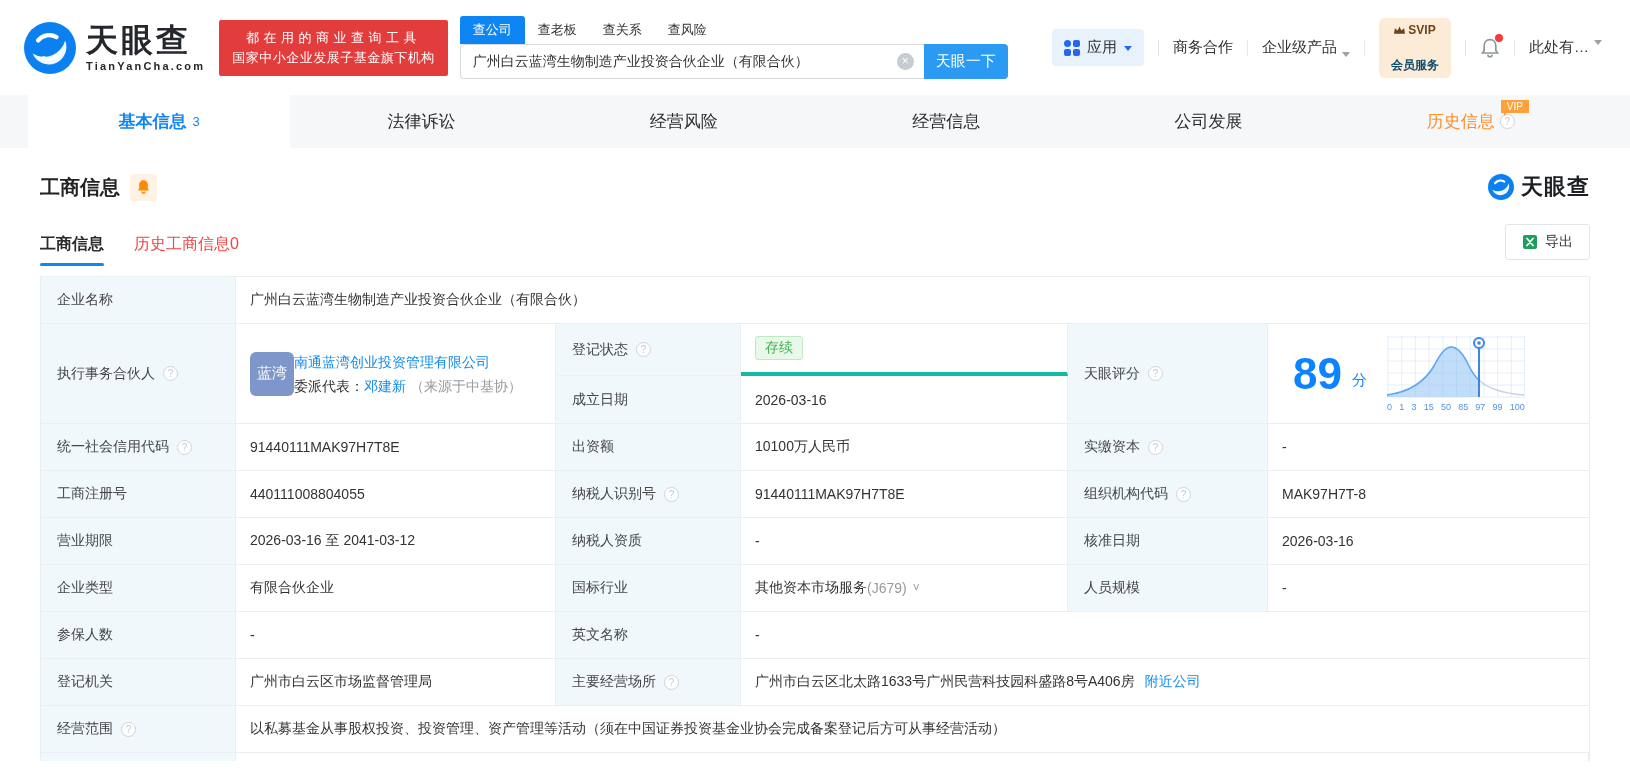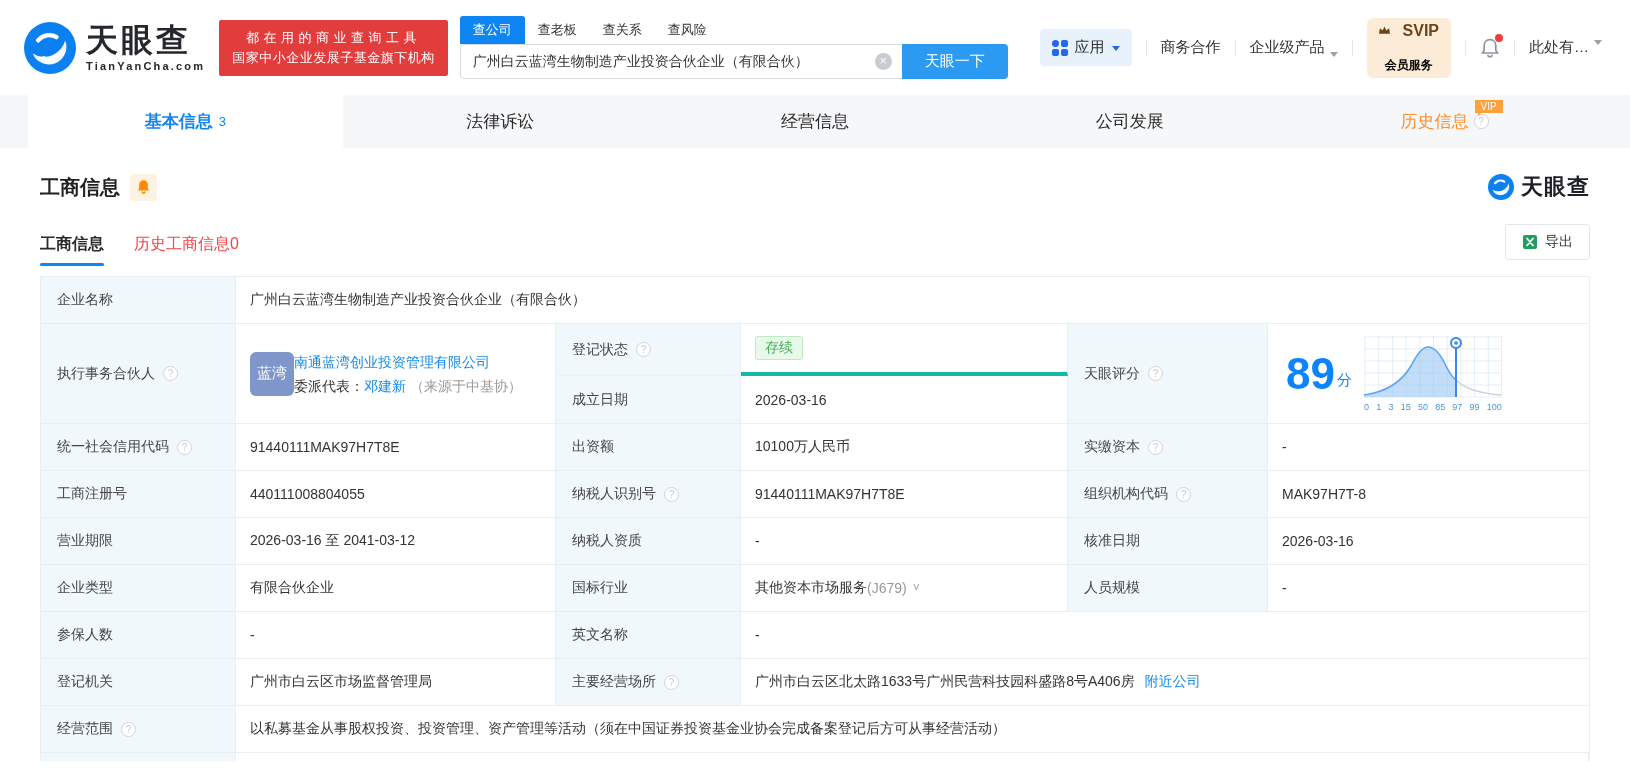--- a/index.html
+++ b/index.html
@@ -21,37 +21,37 @@
   .search-tabs { display:flex; font-size:13px; }
   .search-tab { padding:5px 13px; color:#333; cursor:pointer; }
   .search-tab.active { background:#0d85f2; color:#fff; border-radius:3px 3px 0 0; }
   .search-box { display:flex; height:35px; }
   .search-input-wrap { position:relative; flex:1; }
   .search-input-wrap input { width:100%; height:35px; border:1px solid #d8dce1; border-right:none;
     border-radius:4px 0 0 4px; padding:0 34px 0 12px; font-size:14px; color:#333; outline:none;
     font-family:"Liberation Sans","DejaVu Sans",sans-serif; }
   .clear-icon { position:absolute; right:10px; top:9px; width:17px; height:17px; border-radius:50%;
     background:#c7ccd1; color:#fff; font-size:12px; line-height:17px; text-align:center; cursor:pointer; }
-  .search-btn { width:106px; background:#2b9af3; color:#fff; border:none; border-radius:0 4px 4px 0;
+  .search-btn { width:84px; background:#2b9af3; color:#fff; border:none; border-radius:0 4px 4px 0;
     font-size:15px; cursor:pointer; font-family:inherit; }
 
   .actions { margin-left:auto; display:flex; align-items:center; font-size:15px; color:#333; }
   .divider { width:1px; height:16px; background:#e3e6ea; margin:0 14px; }
   .apps-pill { display:flex; align-items:center; gap:7px; background:#e7f2fd; border-radius:4px;
     padding:9px 12px; cursor:pointer; }
   .grid-icon { display:grid; grid-template-columns:7px 7px; grid-template-rows:7px 7px; gap:2px; }
   .grid-icon i { background:#2468f2; border-radius:2px; }
   .grid-icon i:first-child { border-radius:50%; }
   .caret { width:0; height:0; border-left:4px solid transparent; border-right:4px solid transparent;
     border-top:5px solid #2468f2; margin-top:2px; }
   .caret.gray { border-top-color:#9aa1a9; }
   .action-link { cursor:pointer; white-space:nowrap; }
   .svip { background:#fcecd7; border-radius:6px; padding:5px 12px; text-align:center; line-height:15px; cursor:pointer; }
-  .svip .s1 { font-size:16px; font-weight:700; color:#6b451a; display:flex; align-items:center; gap:13px; justify-content:center; }
-  .svip .s2 { font-size:12px; color:#000000; font-weight:700;margin-top:20px; }
+  .svip .s1 { font-size:12px; font-weight:700; color:#6b451a; display:flex; align-items:center; gap:3px; justify-content:center; }
+  .svip .s2 { font-size:12px; color:#0c4a6e; font-weight:700;margin-top:20px; }
   .bell-wrap { position:relative; cursor:pointer; display:flex; }
   .red-dot { position:absolute; top:-3px; right:-3px; width:8px; height:8px; border-radius:50%; background:#f23c3c; }
   .user { display:flex; align-items:flex-start; gap:5px; cursor:pointer; }
 
   
   .nav { height:53px; background:#f6f7f9; display:flex; padding:0 28px; }
   .nav-tab { flex:1; display:flex; align-items:center; justify-content:center; font-size:17px;
     color:#2b2b2b; cursor:pointer; position:relative; }
   .nav-tab.active { background:#fff; color:#1285f0; font-weight:700; }
   .nav-count { font-size:13px; color:#1285f0; margin-left:6px; font-weight:400; }
@@ -99,21 +99,21 @@
   .a23 { grid-area:2/3/3/4; } .a24 { grid-area:2/4/3/5; }
   .a15 { grid-area:1/5/3/6; } .a16 { grid-area:1/6/3/7; }
   .link { color:#128bed; cursor:pointer; }
   .gray { color:#999; }
   .status-badge { background:#e8f8e9; color:#45b054; border:1px solid #bfe8c5; border-radius:3px;
     padding:2px 9px; font-size:14px; }
   .partner-cell { padding:8px 14px; }
   .avatar { width:44px; height:44px; background:#7e96c9; color:#fff; border-radius:6px; flex:none;
     display:flex; align-items:center; justify-content:center; font-size:15px; }
   .partner-info { font-size:14px; line-height:24px; }
-  .score-cell { gap:12px; padding-left:18px; }
+  .score-cell { gap:20px; padding-left:25px; }
   .score-num { font-size:44px; font-weight:700; color:#0d84ff; line-height:1; }
   .score-unit { font-size:15px; color:#0d84ff; align-self:center; margin:14px 0 0 -10px; }
   .score-chart { display:flex; flex-direction:column; width:138px; }
   .ticks { display:flex; justify-content:space-between; font-size:9px; color:#4f94e4; margin-top:2px; }
   .chev { color:#9aa1a9; font-size:12px; margin-left:6px; cursor:pointer; }
   .row.partial { height:8px; border-bottom:none; }
   .row.partial .cell { border-right:1px solid #e9eef2; }
 </style>
 </head>
 <body>
@@ -196,20 +196,21 @@
     </div>
   </div>
 </div>
 
 <div class="nav">
   <div class="nav-tab active">
     <span>基本信息</span>
     <span class="nav-count">3</span>
   </div>
   <div class="nav-tab">法律诉讼</div>
+  <div class="nav-tab">经营风险</div>
   <div class="nav-tab">经营信息</div>
   <div class="nav-tab">公司发展</div>
   <div class="nav-tab vip-tab">
     <span class="vip-tag">VIP</span>
     <span>历史信息</span>
     <span class="q-circle">?</span>
   </div>
 </div>
 
 <div class="content">

